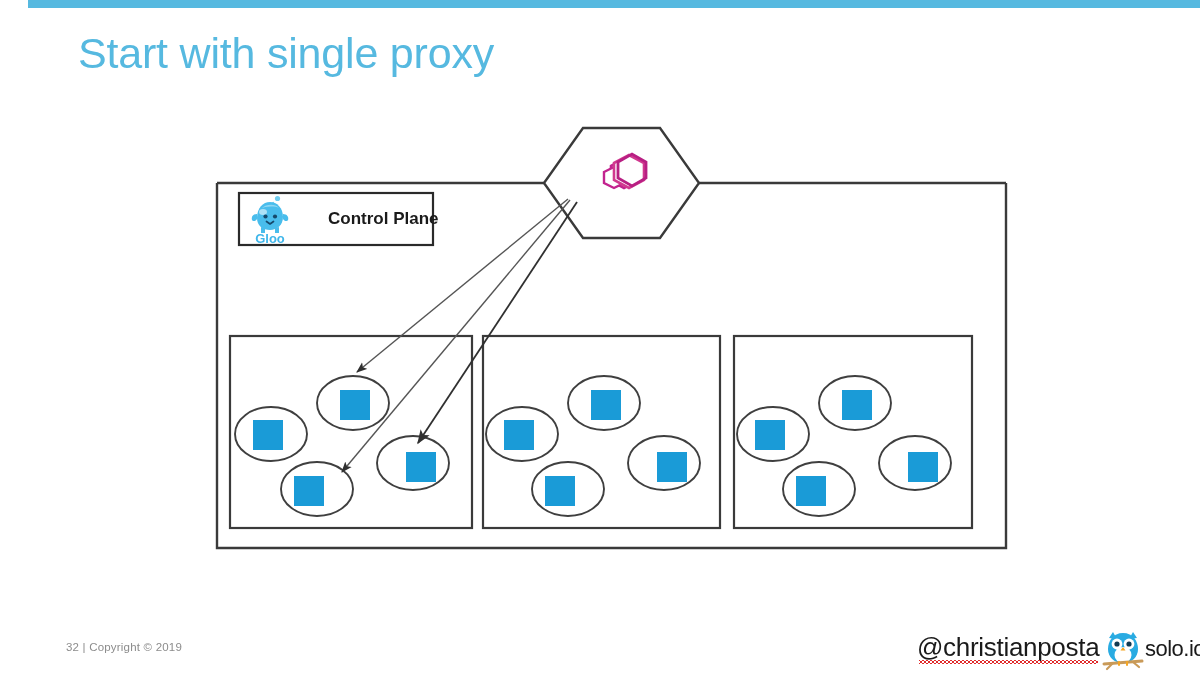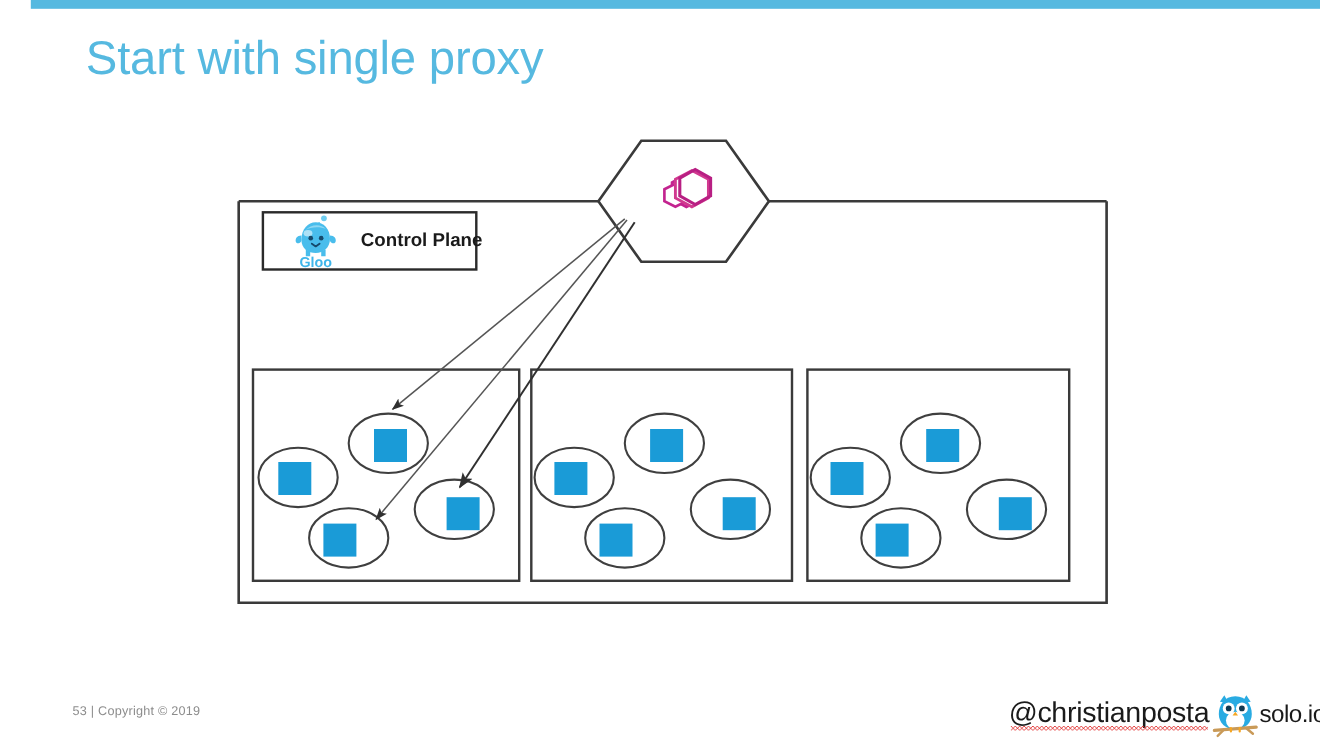--- a/index.html
+++ b/index.html
@@ -39,21 +39,21 @@
   .cp-label {
     position: absolute;
     left: 300px; top: 209px;
     font-size: 17px;
     font-weight: 700;
     color: #1a1a1a;
     white-space: nowrap;
   }
   #gloo-logo-wrap {
     position: absolute;
-    left: 228px; top: 193px;
+    left: 211px; top: 193px;
     width: 62px; height: 52px;
   }
   #footer-left {
     position: absolute;
     left: 38px; top: 641px;
     font-size: 11.5px;
     color: #8c8c8c;
     white-space: nowrap;
     letter-spacing: 0.2px;
   }
@@ -199,21 +199,21 @@
         <path d="M27.5,28.5 L31,31 L34.5,28.5" stroke="#16496b" stroke-width="1.7" fill="none" stroke-linecap="round" stroke-linejoin="round"></path>
       </g>
       <g>
         <text x="31" y="50" font-family="'Liberation Sans', sans-serif" font-size="13" font-weight="700" fill="#3fb6ea" text-anchor="middle">Gloo</text>
       </g>
     </svg>
   </div>
 
   <div class="cp-label">Control Plane</div>
 
-  <div id="footer-left">53  |  Copyright © 2019</div>
+  <div id="footer-left">32  |  Copyright © 2019</div>
 
   <div id="footer-handle"><span class="squiggle">@christianposta</span></div>
 
   <div id="solo-logo-wrap">
     <svg viewBox="0 0 46 44" width="46" height="44" xmlns="http://www.w3.org/2000/svg">
       <path d="M9,10 L13,4 L17,11 Z" fill="#29abe2"></path>
       <path d="M37,10 L33,4 L29,11 Z" fill="#29abe2"></path>
       <path d="M23,5 C33,5 38,13 38,21 C38,29 32,35 23,35 C14,35 8,29 8,21 C8,13 13,5 23,5 Z" fill="#29abe2"></path>
       <ellipse cx="23" cy="27" rx="8.5" ry="8" fill="#ffffff"></ellipse>
       <circle cx="17" cy="16" r="5.4" fill="#ffffff"></circle>

